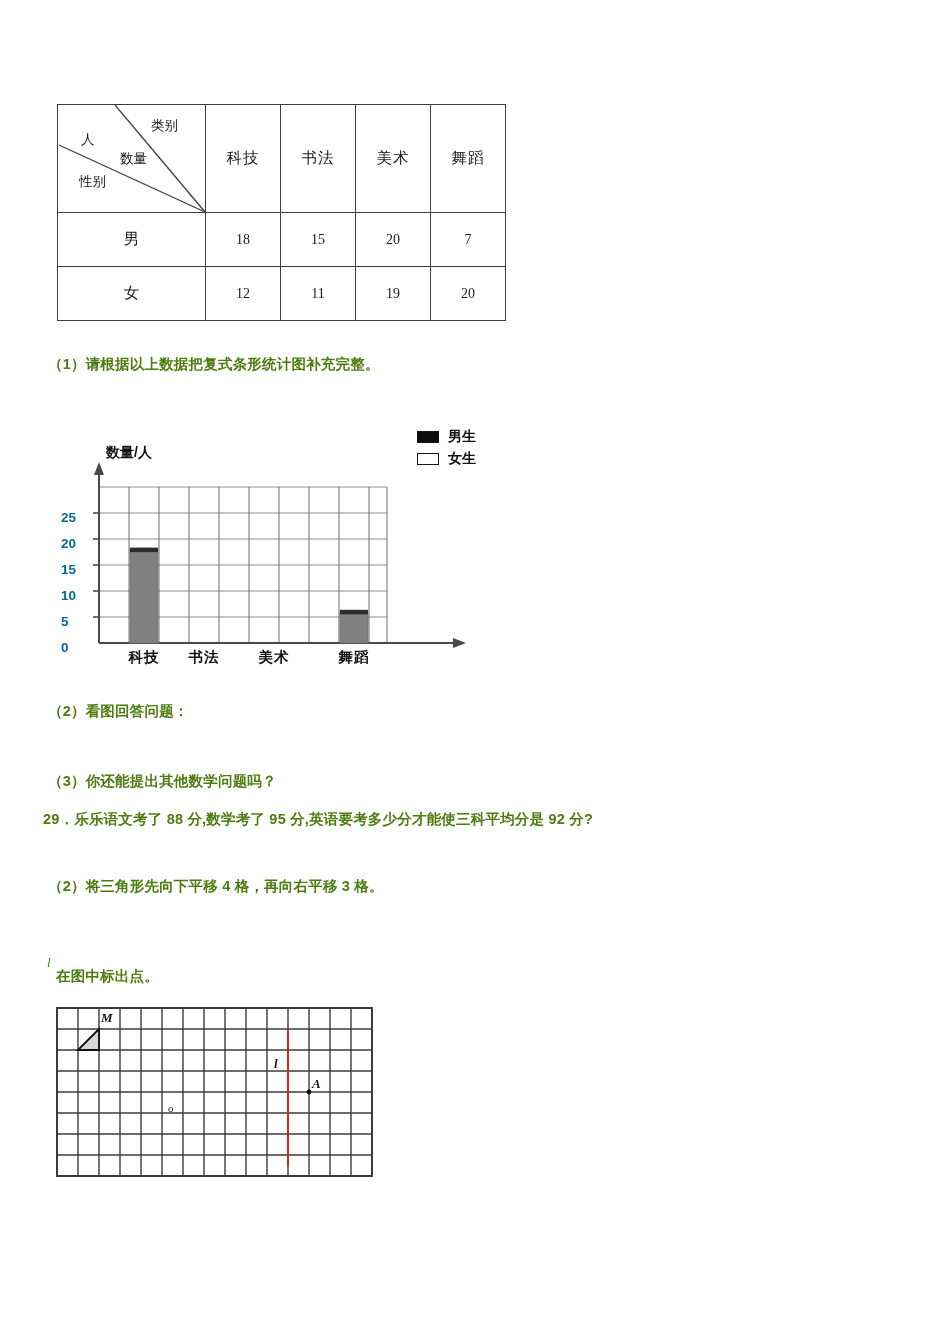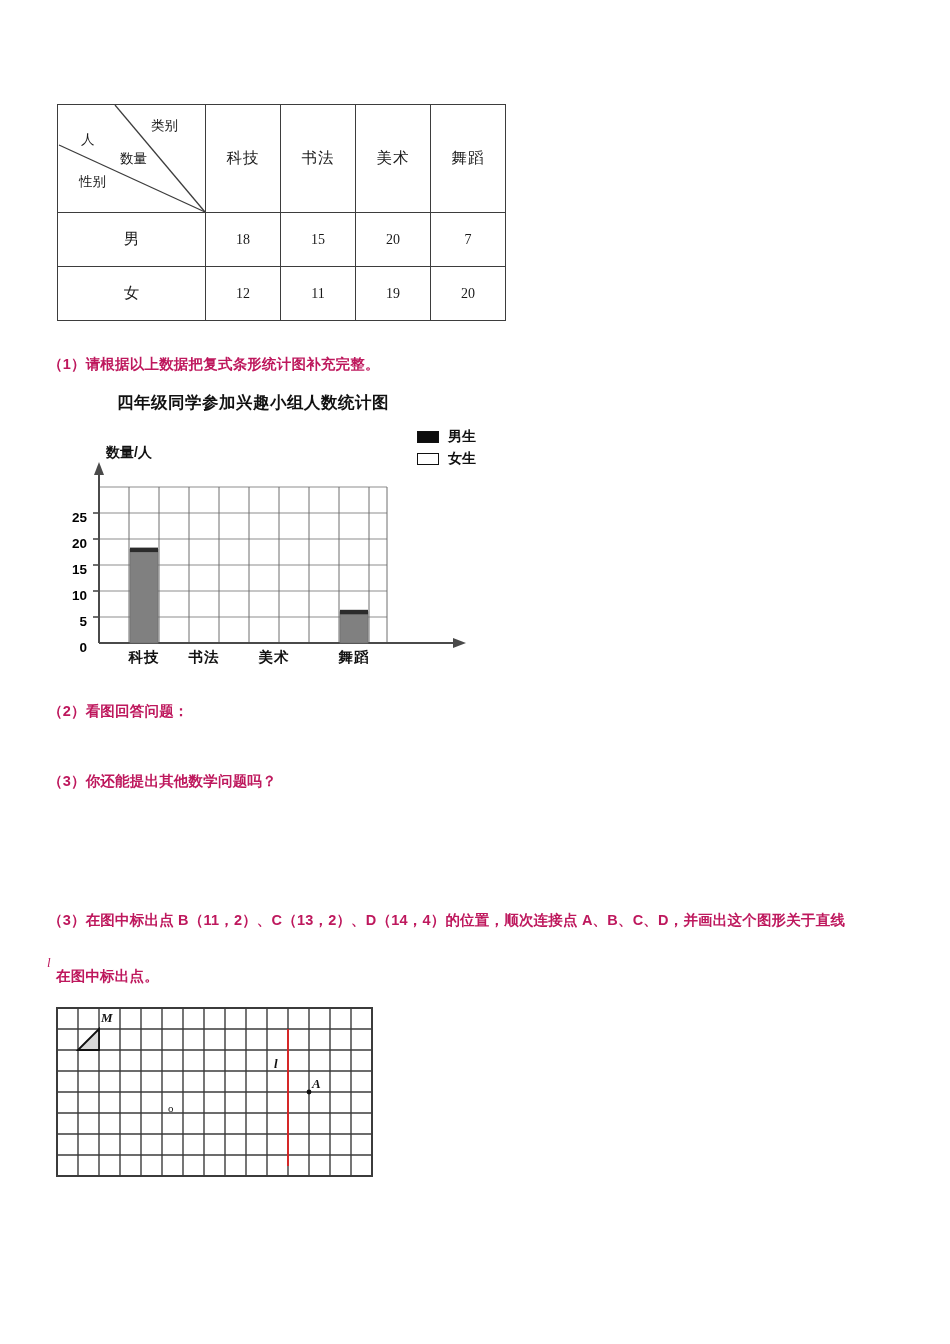--- a/index.html
+++ b/index.html
@@ -39,21 +39,21 @@
 
   .hdrcell svg { position:absolute; left:0; top:0; }
   .hdr-t { position:absolute; font-size:13.5px; color:#1a1a1a; line-height:1; }
 
   
   .q {
     position:absolute;
     font-family:"Liberation Sans","DejaVu Sans",sans-serif;
     font-size:14.5px;
     font-weight:bold;
-    color:#be185d;
+    color:#4d7c0f;
     white-space:nowrap;
     letter-spacing:0.2px;
   }
 
   
   .chart { position:absolute; left:57px; top:392px; width:560px; height:285px; }
   .chart-title {
     position:absolute; left:60px; top:0;
     font-family:"Liberation Sans","DejaVu Sans",sans-serif;
     font-size:16.5px; font-weight:bold; color:#111;
@@ -73,22 +73,22 @@
   .swatch.boy { background:#0d0d0d; }
   .swatch.girl { background:#ffffff; }
   .legend-txt {
     font-family:"Liberation Sans","DejaVu Sans",sans-serif;
     font-size:14px; font-weight:bold; color:#111;
   }
   .plot { position:absolute; left:0; top:60px; }
   .ytick {
     position:absolute;
     font-family:"Liberation Sans","DejaVu Sans",sans-serif;
-    font-size:13.5px; font-weight:bold; color:#000000;
-    text-align:right; width:26px;
+    font-size:13.5px; font-weight:bold; color:#0369a1;
+    text-align:left; width:26px;
   }
   .xtick {
     position:absolute;
     font-family:"Liberation Sans","DejaVu Sans",sans-serif;
     font-size:14.5px; font-weight:bold; color:#111;
     text-align:center; width:70px;
     letter-spacing:1px;
   }
 
   
@@ -146,21 +146,20 @@
         <td class="num">20</td>
       </tr>
     </tbody>
       </table>
   </div>
 
   <div class="q" style="left:48px; top:355px;">（1）请根据以上数据把复式条形统计图补充完整。</div>
 
   <div class="chart">
 
-    <div class="chart-title">四年级同学参加兴趣小组人数统计图</div>
 
     <div class="ylabel">数量/人</div>
 
     <div class="legend">
       <div class="legend-row">
         <span class="swatch boy"></span>
         <span class="legend-txt">男生</span>
       </div>
       <div class="legend-row">
         <span class="swatch girl"></span>
@@ -226,22 +225,23 @@
       <div class="xtick" style="left:52px;  top:196px;">科技</div>
       <div class="xtick" style="left:112px; top:196px;">书法</div>
       <div class="xtick" style="left:182px; top:196px;">美术</div>
       <div class="xtick" style="left:262px; top:196px;">舞蹈</div>
     </div>
   </div>
 
   <div class="q" style="left:48px; top:702px;">（2）看图回答问题：</div>
   <div class="q" style="left:48px; top:772px;">（3）你还能提出其他数学问题吗？</div>
 
-
-  <div class="q" style="left:48px; top:911px;">（3）在图中标出点 B（11，2）、C（13，2）、D（14，4）的位置，顺次连接点 A、B、C、D，并画出这个图形关于直线</div>
+  <div class="q" style="left:43px; top:810px;">29．乐乐语文考了 88 分,数学考了 95 分,英语要考多少分才能使三科平均分是 92 分?</div>
+
+  <div class="q" style="left:48px; top:877px;">（2）将三角形先向下平移 4 格，再向右平移 3 格。</div>
   <div class="q italic-l" style="left:47px; top:955px; font-weight:normal;">l</div>
   <div class="q" style="left:56px; top:967px;">在图中标出点。</div>
 
   <div class="gridfig">
     <svg width="330" height="195" viewBox="0 0 330 195">
 
       <rect x="2" y="2" width="315" height="168" fill="#ffffff" stroke="#3b3b3b" stroke-width="2"></rect>
 
       <g stroke="#3b3b3b" stroke-width="1.4">
         <line x1="23" y1="2" x2="23" y2="170"></line>

